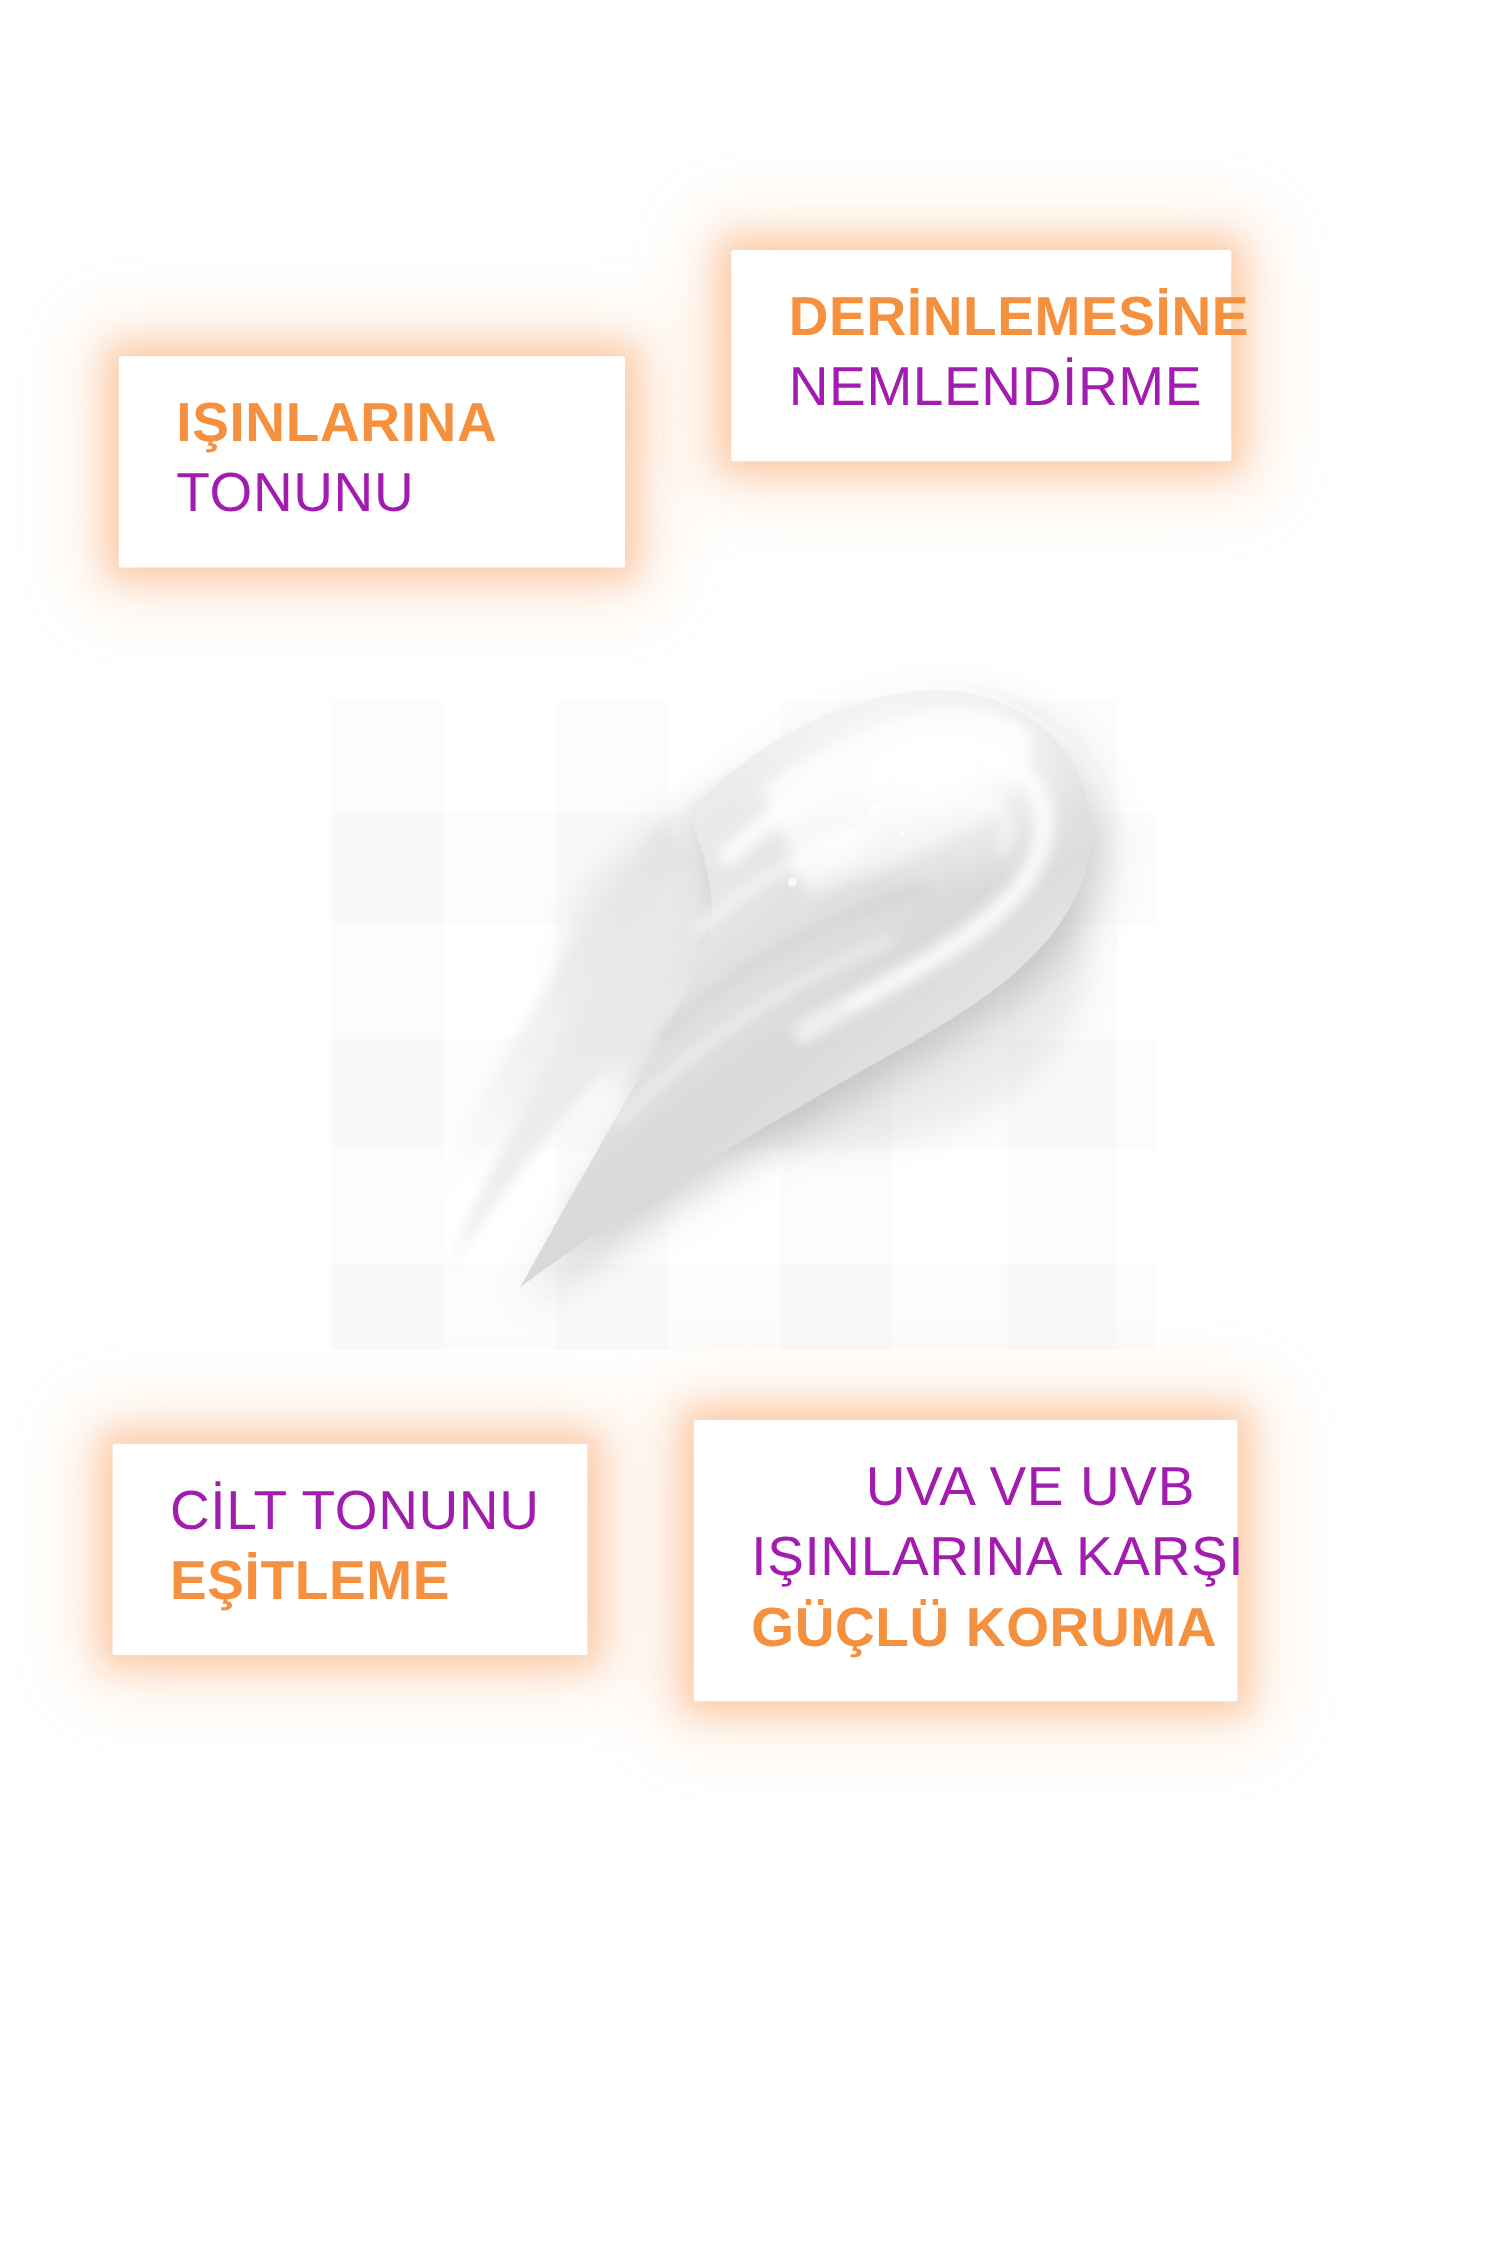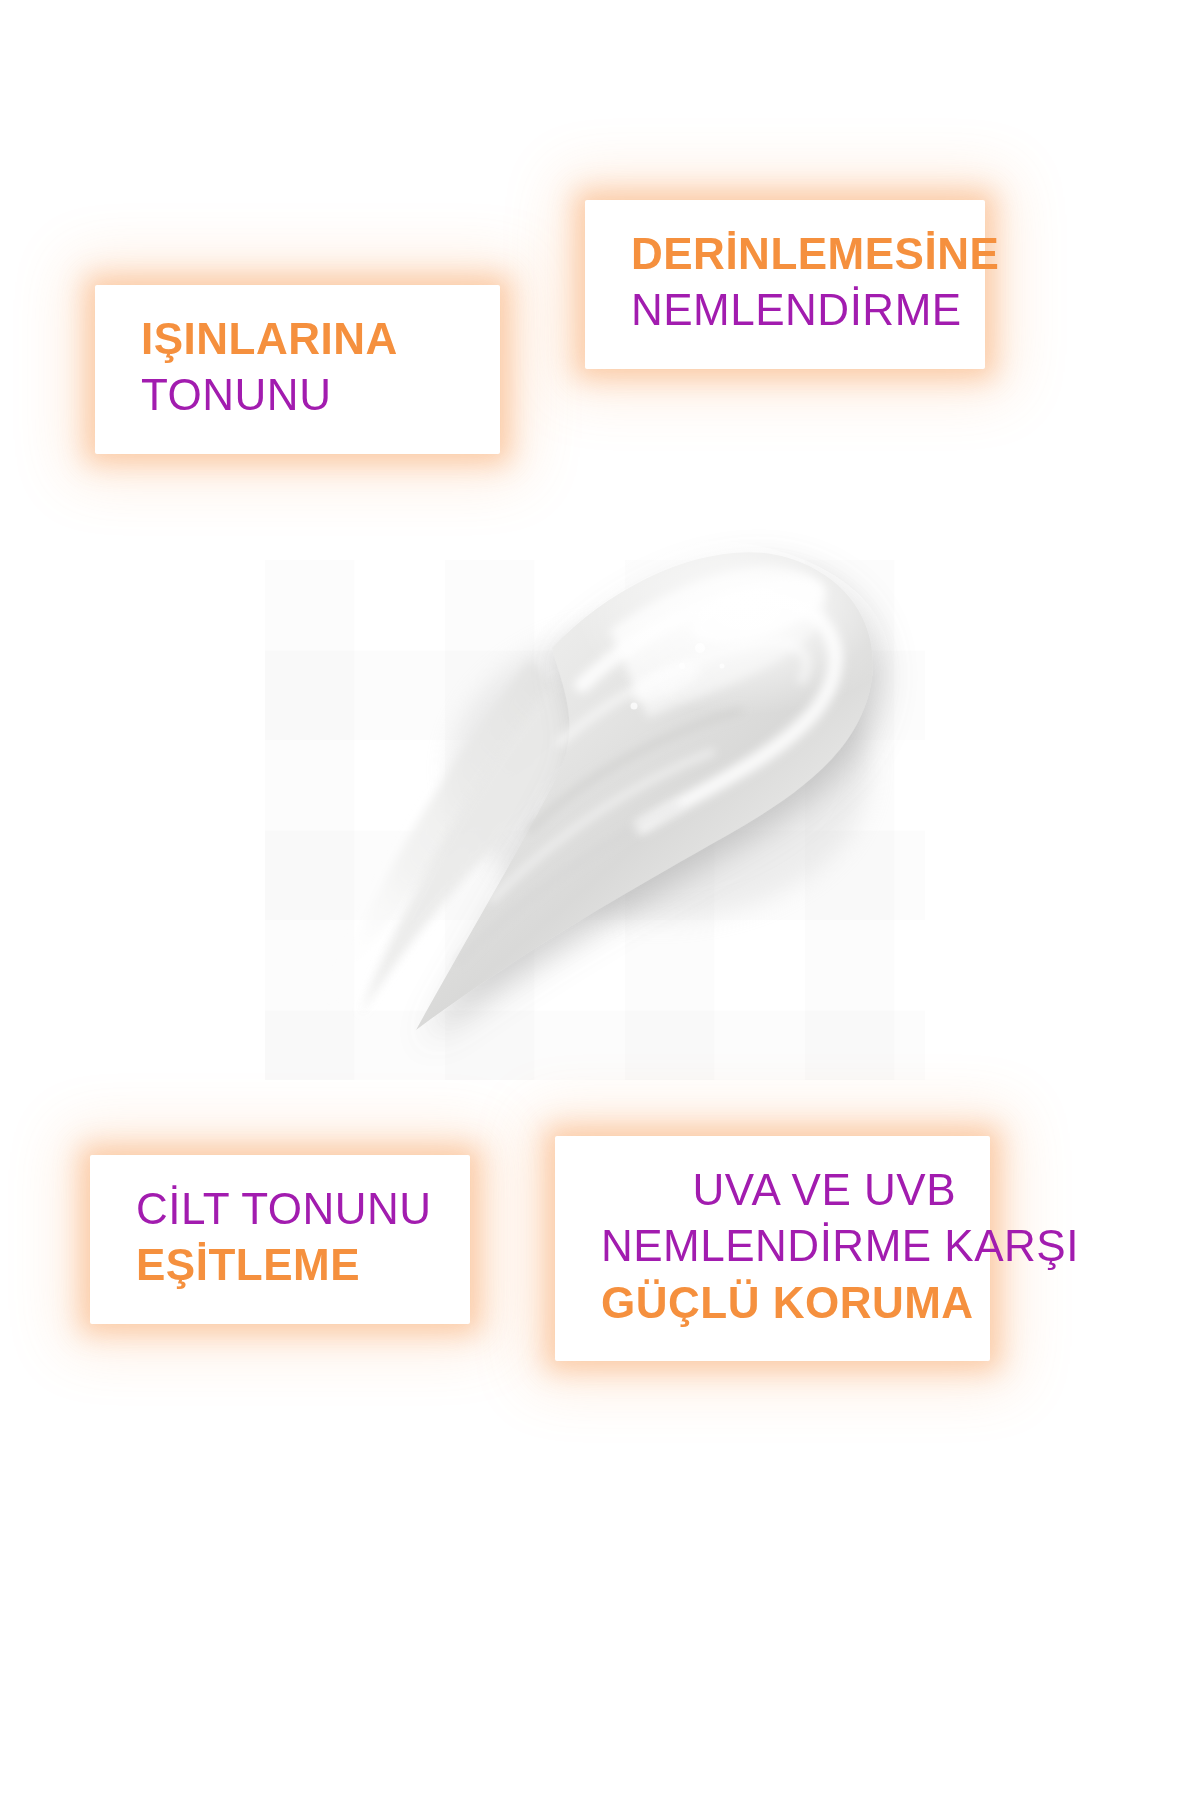--- a/index.html
+++ b/index.html
@@ -192,17 +192,17 @@
     <div class="line">NEMLENDİRME</div>
   </div>
 
   <div class="card" id="card-tone">
     <div class="line">CİLT TONUNU</div>
     <div class="line accent">EŞİTLEME</div>
   </div>
 
   <div class="card" id="card-uv">
     <div class="line">UVA VE UVB</div>
-    <div class="line">NEMLENDİRME KARŞI</div>
+    <div class="line">IŞINLARINA KARŞI</div>
     <div class="line accent">GÜÇLÜ KORUMA</div>
   </div>
 
 </div>
 
 </body></html>

